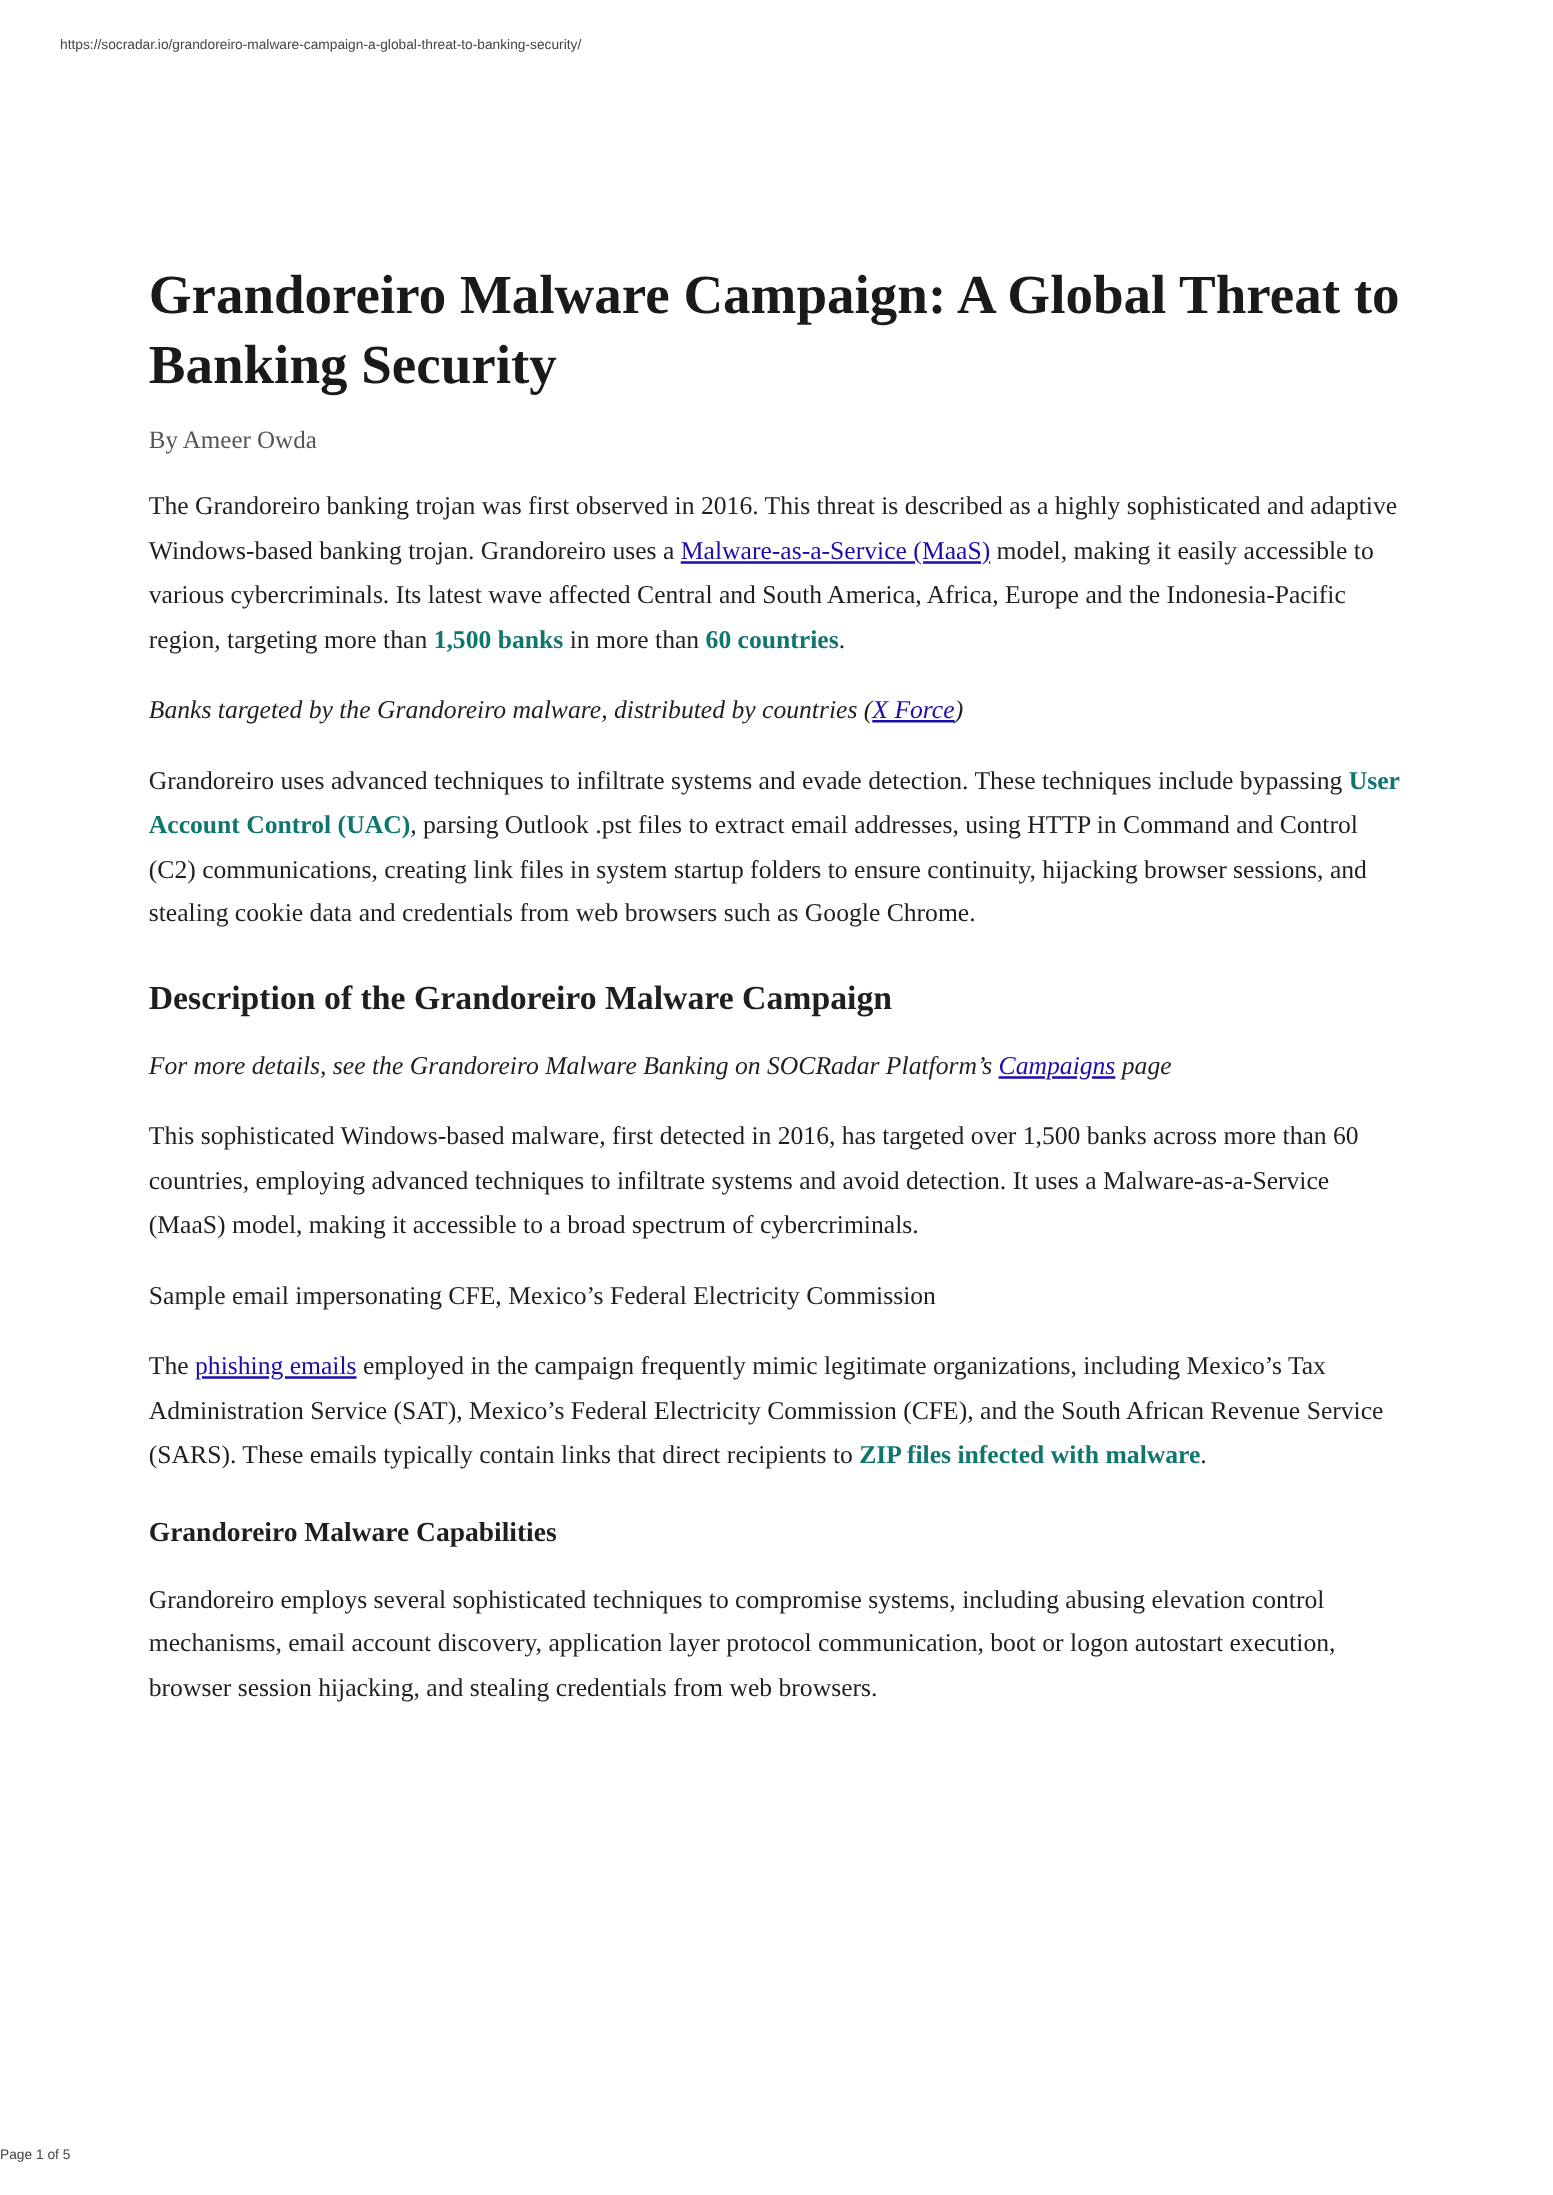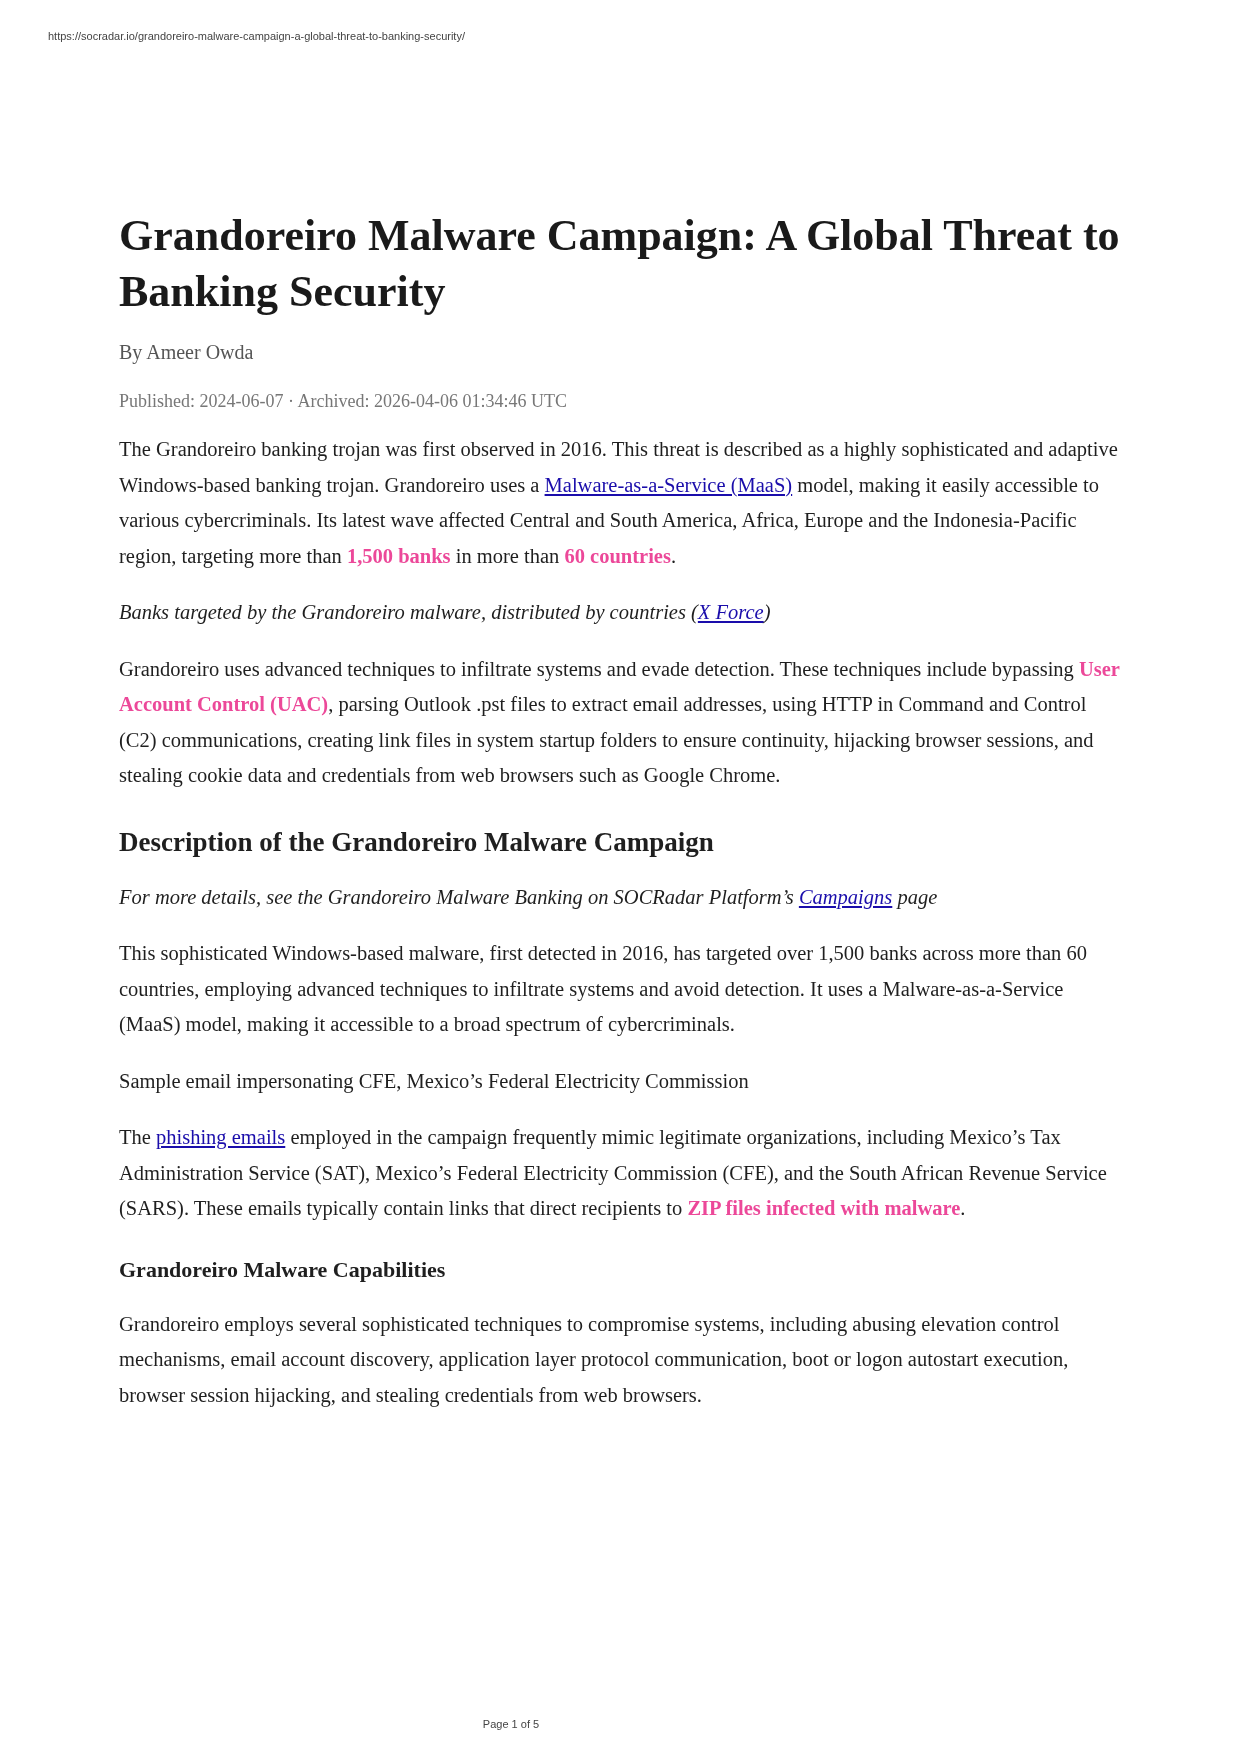--- a/index.html
+++ b/index.html
@@ -2,49 +2,48 @@
 <html><head>
 <meta charset="utf-8">
 <style>
   html, body { margin: 0; padding: 0; background: #ffffff; }
   body { width: 1242px; height: 1756px; position: relative; overflow: hidden; color: #1a1a1a; }
   .url-header {
     position: absolute; top: 30px; left: 0; width: 1242px; text-align: left;
     font-family: "Liberation Sans", sans-serif; font-size: 11px; color: #444; margin-left: 48px;
   }
   .page-footer {
-    position: absolute; top: 1718px; left: 0; width: 1022px; text-align: center;
+    position: absolute; top: 1718px; left: 0; width: 1022px; 
     font-family: "Liberation Sans", sans-serif; font-size: 11px; color: #444;
   }
   .content {
     position: absolute; left: 119px; top: 208px; width: 1010px;
     font-family: "Liberation Serif", serif; color: #1f1f1f;
   }
   h1 {
     font-family: "Liberation Serif", serif; font-weight: bold; font-size: 44px;
     line-height: 56px; margin: 0 0 18px 0; color: #1a1a1a;
   }
   .byline { font-size: 20px; color: #555; margin: 0 0 22px 0; line-height: 28px; }
   .meta { font-size: 18px; color: #777; margin: 0 0 18px 0; line-height: 26px; }
   p { font-size: 20.5px; line-height: 35.5px; margin: 0 0 21px 0; }
   p.caption { font-style: italic; }
   h2 { font-size: 27px; font-weight: bold; margin: 30px 0 20px 0; line-height: 36px; }
   h3 { font-size: 22px; font-weight: bold; margin: 28px 0 22px 0; line-height: 30px; }
   a { color: #1a0dab; text-decoration: underline; }
-  b { font-weight: bold; color: #ec4899; }
+  b { font-weight: bold; color: #0f766e; }
 </style>
 </head>
 <body>
 
 <div class="url-header">https://socradar.io/grandoreiro-malware-campaign-a-global-threat-to-banking-security/</div>
 
 <div class="content">
   <h1>Grandoreiro Malware Campaign: A Global Threat to Banking Security</h1>
   <div class="byline">By Ameer Owda</div>
-  <div class="meta">Published: 2024-06-07 · Archived: 2026-04-06 01:34:46 UTC</div>
 
   <p><span>The Grandoreiro banking trojan was first observed in 2016. This threat is described as a highly sophisticated and adaptive Windows-based banking trojan. Grandoreiro uses a </span><a href="#">Malware-as-a-Service (MaaS)</a><span> model, making it easily accessible to various cybercriminals. Its latest wave affected Central and South America, Africa, Europe and the Indonesia-Pacific region, targeting more than </span><b>1,500 banks</b><span> in more than </span><b>60 countries</b><span>.</span></p>
 
   <p class="caption"><span>Banks targeted by the Grandoreiro malware, distributed by countries (</span><a href="#">X Force</a><span>)</span></p>
 
   <p><span>Grandoreiro uses advanced techniques to infiltrate systems and evade detection. These techniques include bypassing </span><b>User Account Control (UAC)</b><span>, parsing Outlook .pst files to extract email addresses, using HTTP in Command and Control (C2) communications, creating link files in system startup folders to ensure continuity, hijacking browser sessions, and stealing cookie data and credentials from web browsers such as Google Chrome.</span></p>
 
   <h2>Description of the Grandoreiro Malware Campaign</h2>
 
 

